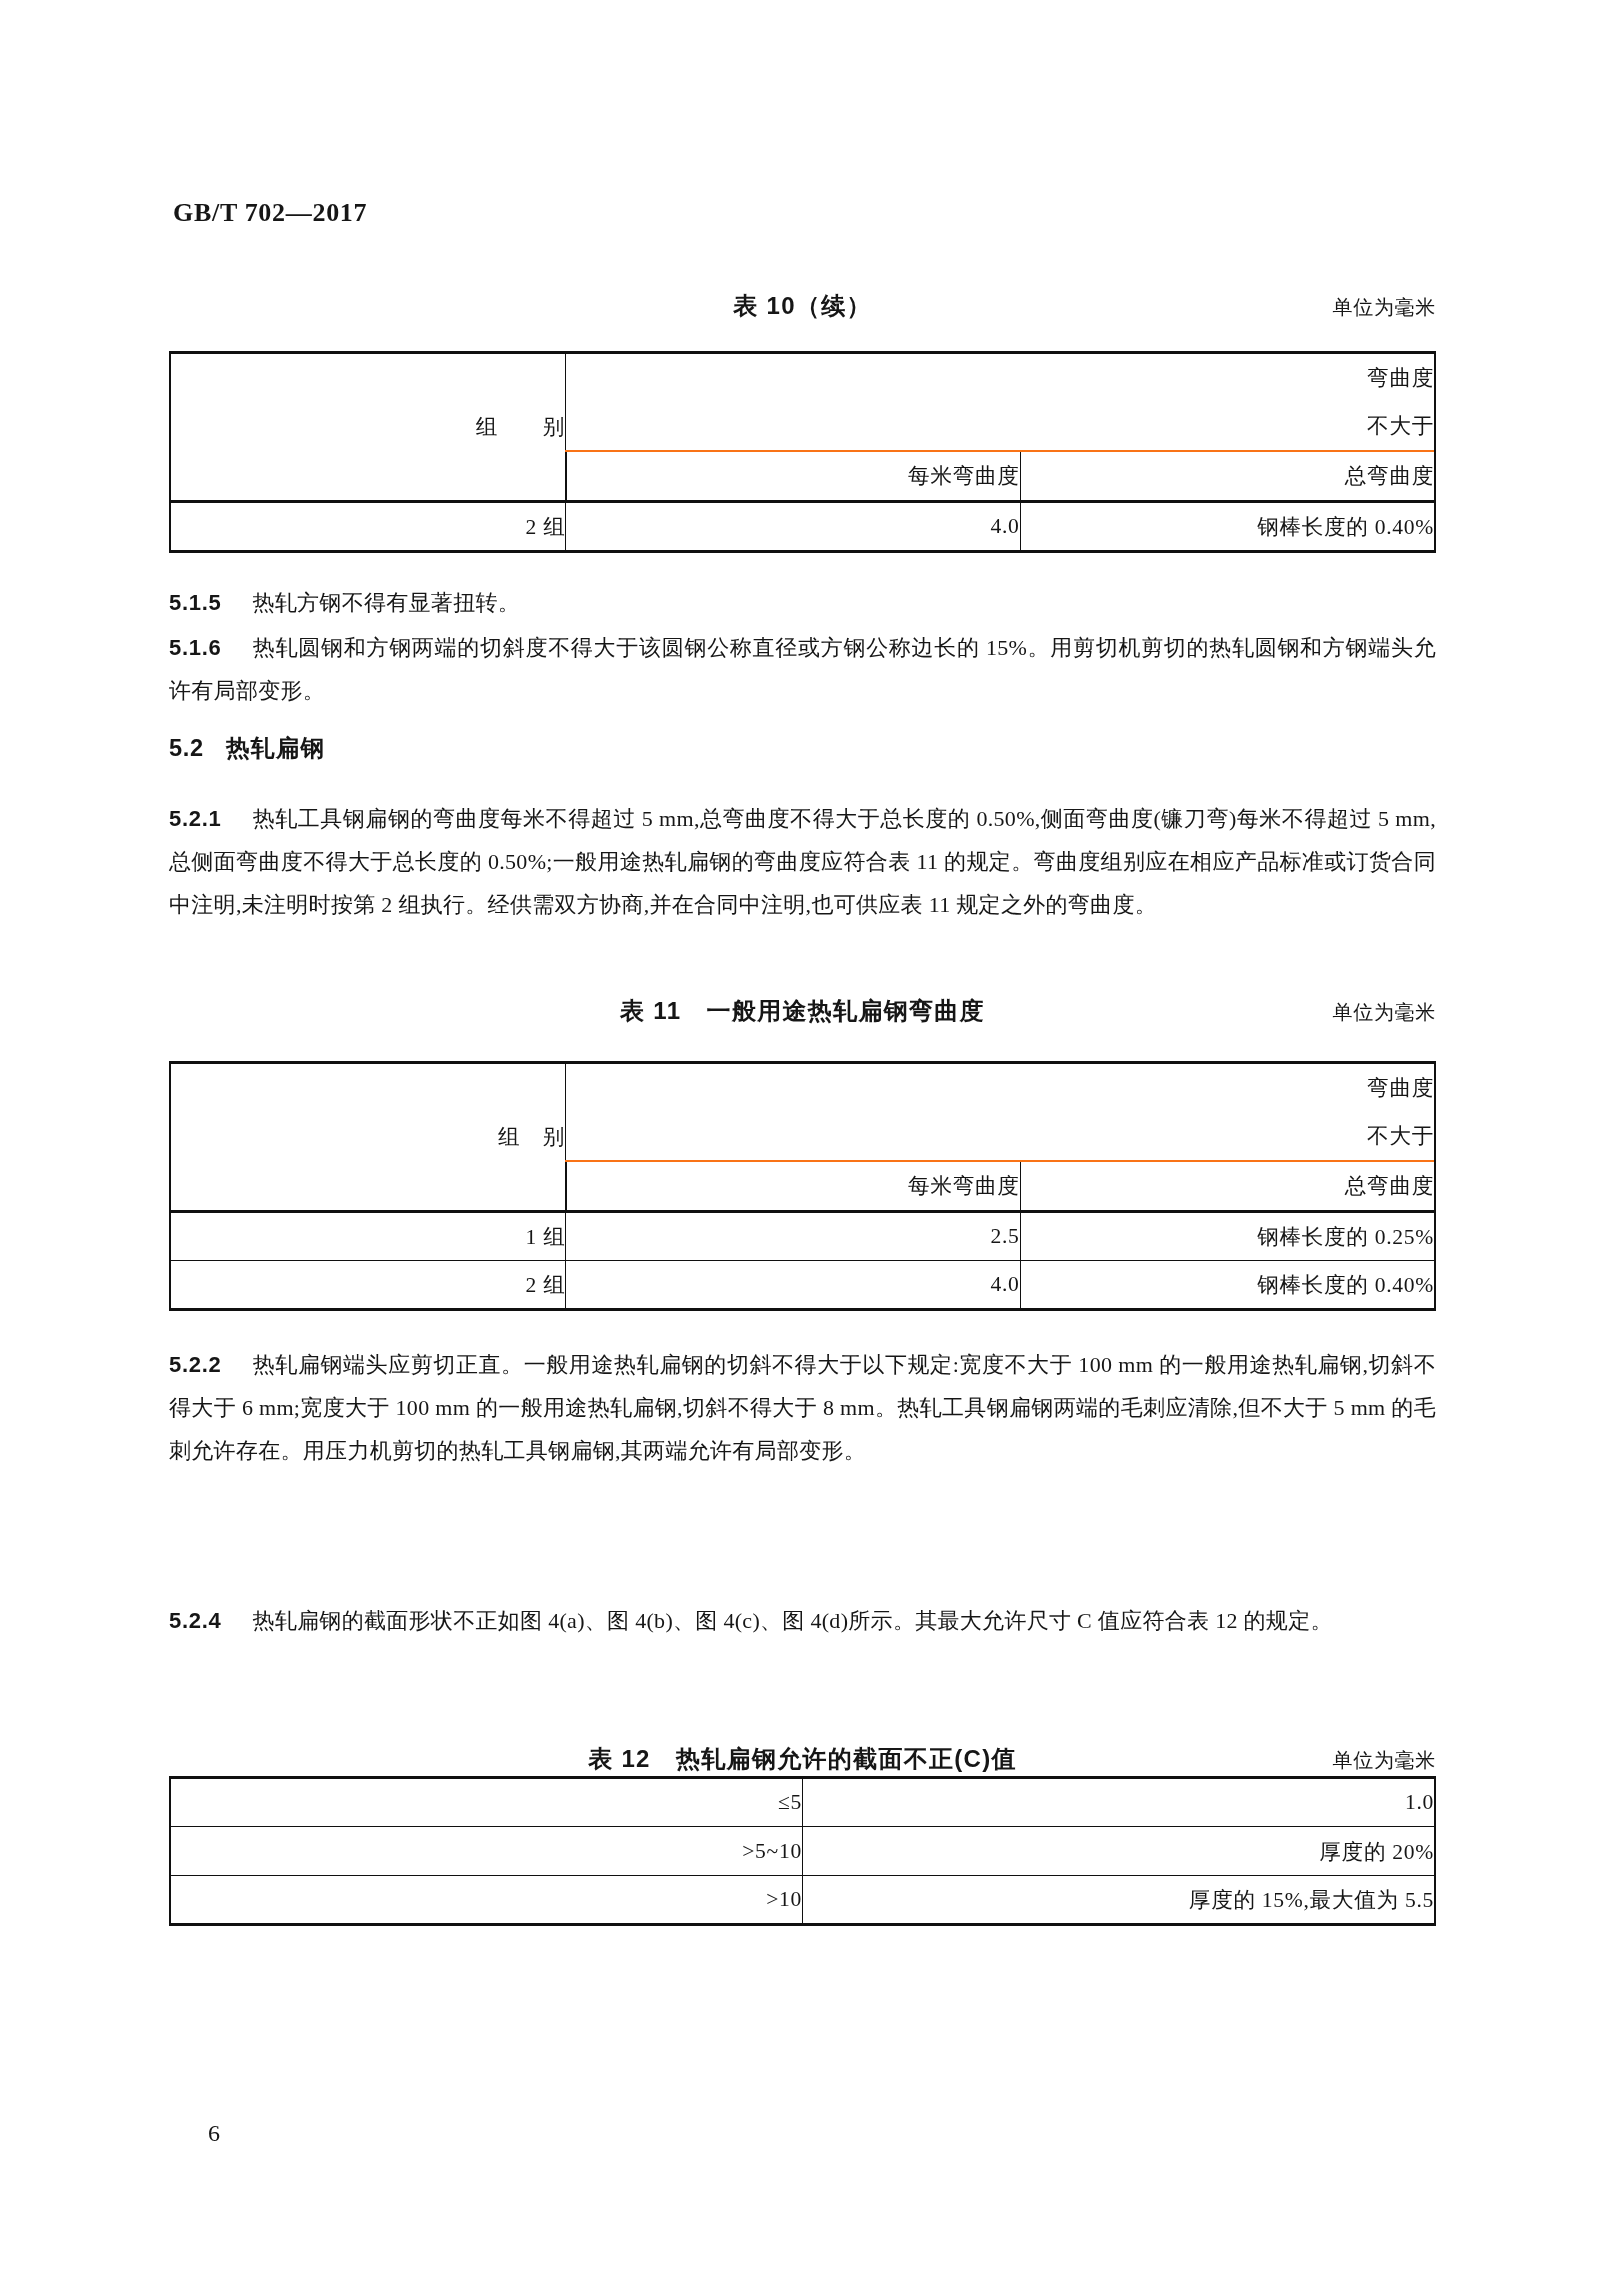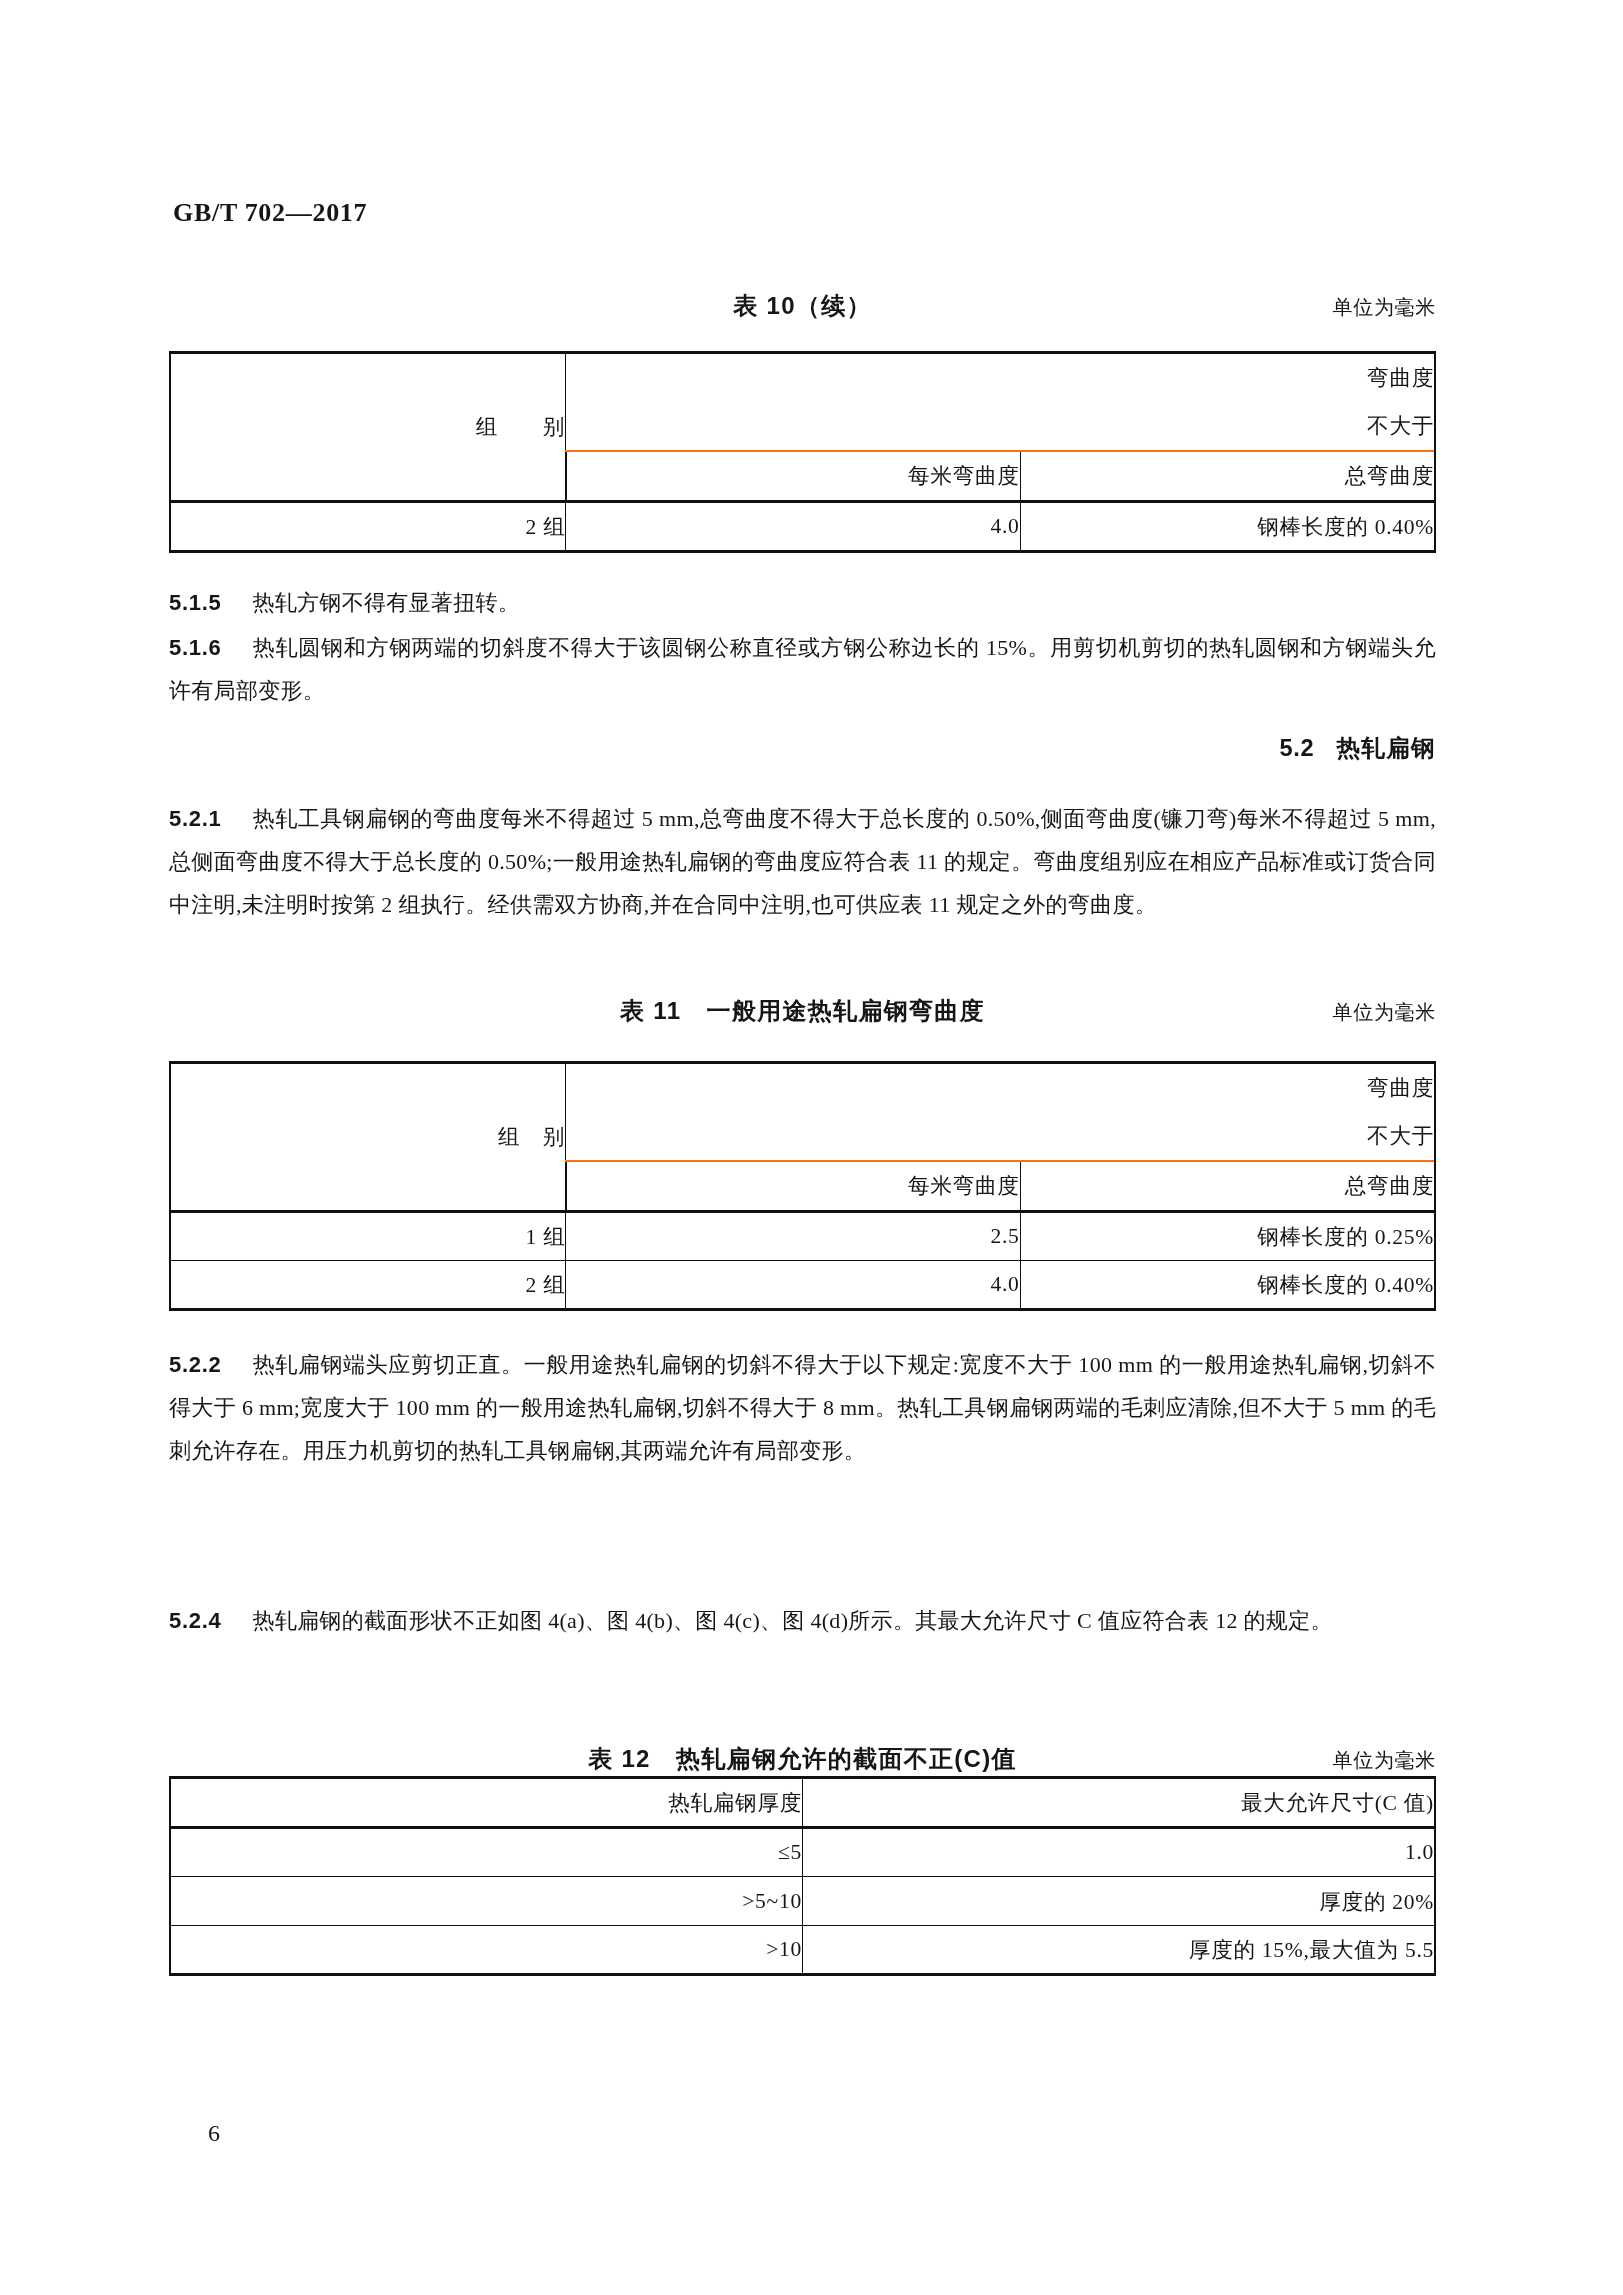--- a/index.html
+++ b/index.html
@@ -111,21 +111,21 @@
     </table>
 
   <div class="para" style="top:581px;">
     <span class="cnum">5.1.5</span><span>热轧方钢不得有显著扭转。</span>
   </div>
 
   <div class="para" style="top:626px;">
     <span class="cnum">5.1.6</span><span>热轧圆钢和方钢两端的切斜度不得大于该圆钢公称直径或方钢公称边长的 15%。用剪切机剪切的热轧圆钢和方钢端头允许有局部变形。</span>
   </div>
 
-  <div class="sec-heading" style="top:732px;text-align:right;">
+  <div class="sec-heading" style="top:732px;">
     <span class="cnum">5.2</span><span>热轧扁钢</span>
   </div>
 
   <div class="para" style="top:797px;">
     <span class="cnum">5.2.1</span><span>热轧工具钢扁钢的弯曲度每米不得超过 5 mm,总弯曲度不得大于总长度的 0.50%,侧面弯曲度(镰刀弯)每米不得超过 5 mm,总侧面弯曲度不得大于总长度的 0.50%;一般用途热轧扁钢的弯曲度应符合表 11 的规定。弯曲度组别应在相应产品标准或订货合同中注明,未注明时按第 2 组执行。经供需双方协商,并在合同中注明,也可供应表 11 规定之外的弯曲度。</span>
   </div>
 
   <div class="caption-row" style="top:995px;">
     <span class="cap">表 11　一般用途热轧扁钢弯曲度</span>
     <span class="unit">单位为毫米</span>
@@ -175,24 +175,20 @@
     <span class="cap">表 12　热轧扁钢允许的截面不正(C)值</span>
     <span class="unit">单位为毫米</span>
   </div>
 
   <table class="gbtable" style="top:1776px;">
     <colgroup>
         <col style="width:50%">
         <col style="width:50%">
       </colgroup>
     <tbody>
-        <tr style="height:50px;">
-      <td>热轧扁钢厚度</td>
-      <td>最大允许尺寸(C 值)</td>
-    </tr>
     <tr class="r-thick" style="height:49px;">
       <td>≤5</td>
       <td>1.0</td>
     </tr>
     <tr style="height:49px;">
       <td>&gt;5~10</td>
       <td>厚度的 20%</td>
     </tr>
     <tr style="height:49px;">
       <td>&gt;10</td>

